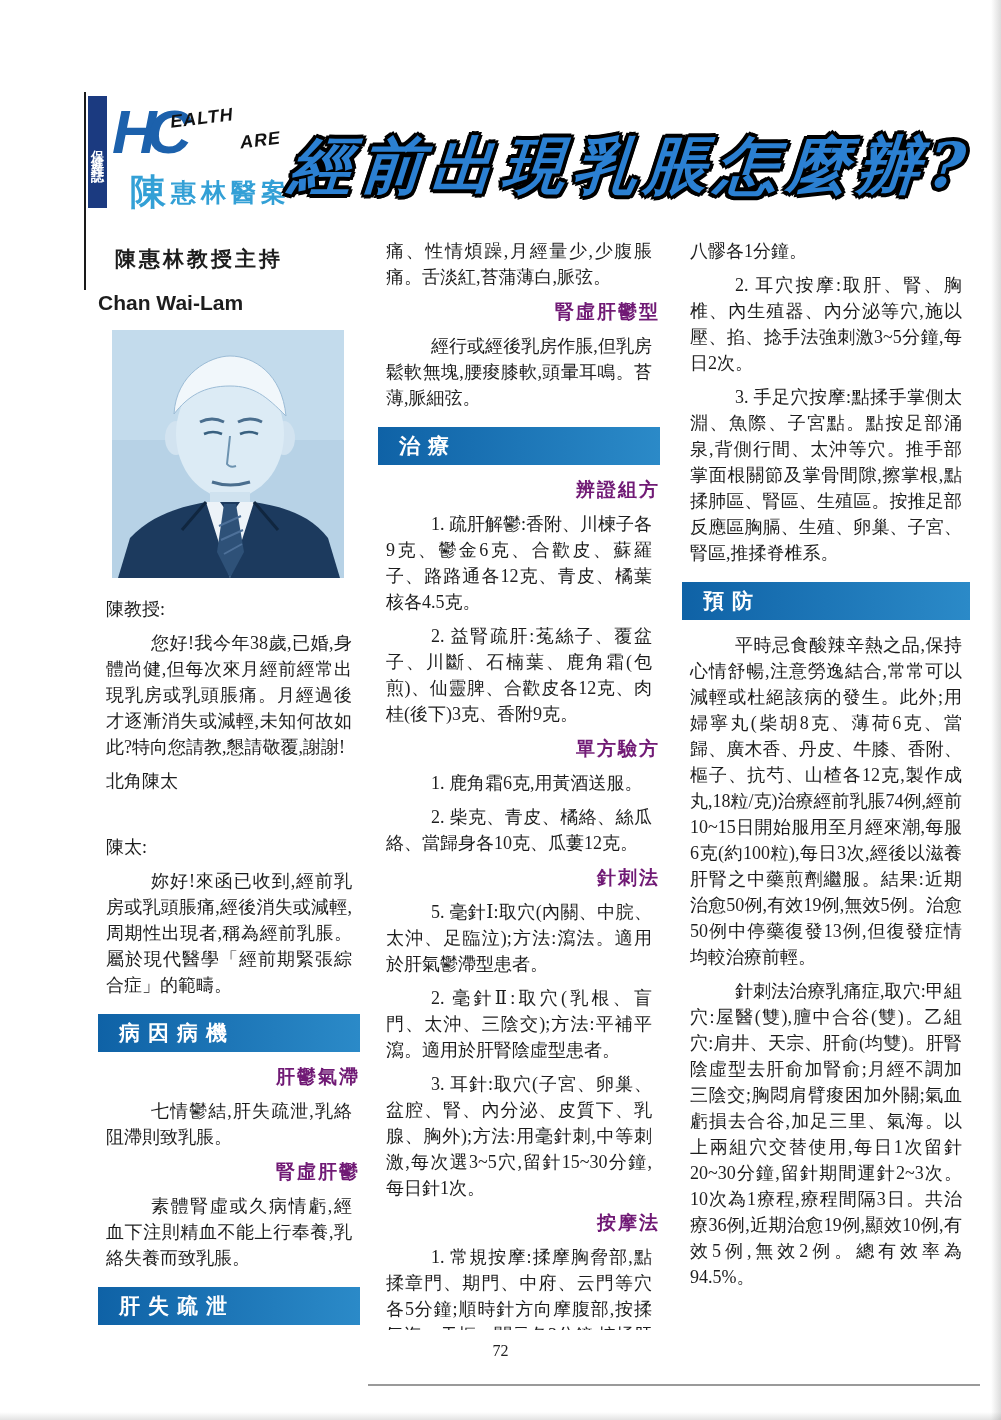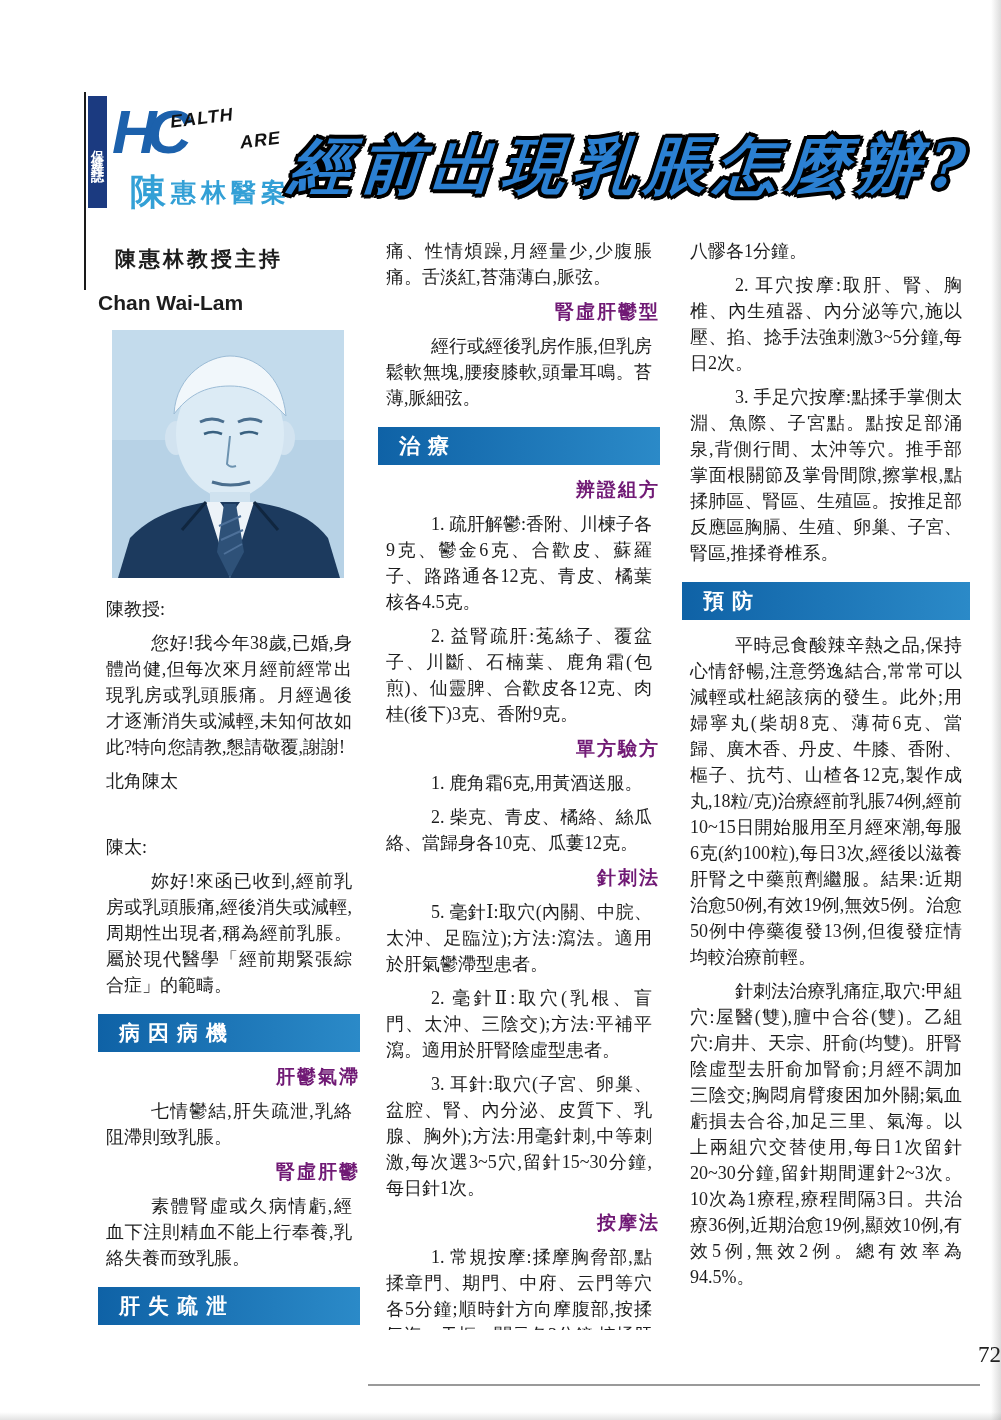--- a/index.html
+++ b/index.html
@@ -47,21 +47,21 @@
   .host-en{font-family:Liberation Sans, sans-serif;font-weight:bold;font-size:21px;margin-top:18px;}
   .photo{width:232px;height:248px;margin:14px 0 18px 14px;display:block;}
   .sig{text-align:left;padding-right:.5em;}
   .block-gap{height:24px;}
   .banner{background:linear-gradient(90deg,#0f62a6,#2b8ac8);color:#fff;
     font-family:"Liberation Sans","DejaVu Sans",sans-serif;font-weight:bold;font-size:21px;
     letter-spacing:8px;padding:6px 0 6px 21px;margin:16px 0 12px 0;}
   .subhead{color:#701a75;font-family:"Liberation Sans","DejaVu Sans",sans-serif;font-weight:bold;
     font-size:19px;letter-spacing:2px;padding-left:2.55em;margin:9px 0 3px 0;text-align:right;}
   
-  .page-num{position:absolute;left:0;top:1342px;width:100%;text-align:right;font-size:23px;color:#222;}
+  .page-num{position:absolute;left:0;top:1342px;width:100%;text-align:center;font-size:16px;color:#222;}
   .footer-rule{position:absolute;left:368px;top:1384px;width:612px;height:2px;background:#9a9a9a;}
 </style>
 </head>
 <body>
 
 <div class="scan-right"></div>
 <div class="scan-bottom"></div>
 
 <div class="rule-vert"></div>
 <div class="mag-bar">保健雜誌</div>

